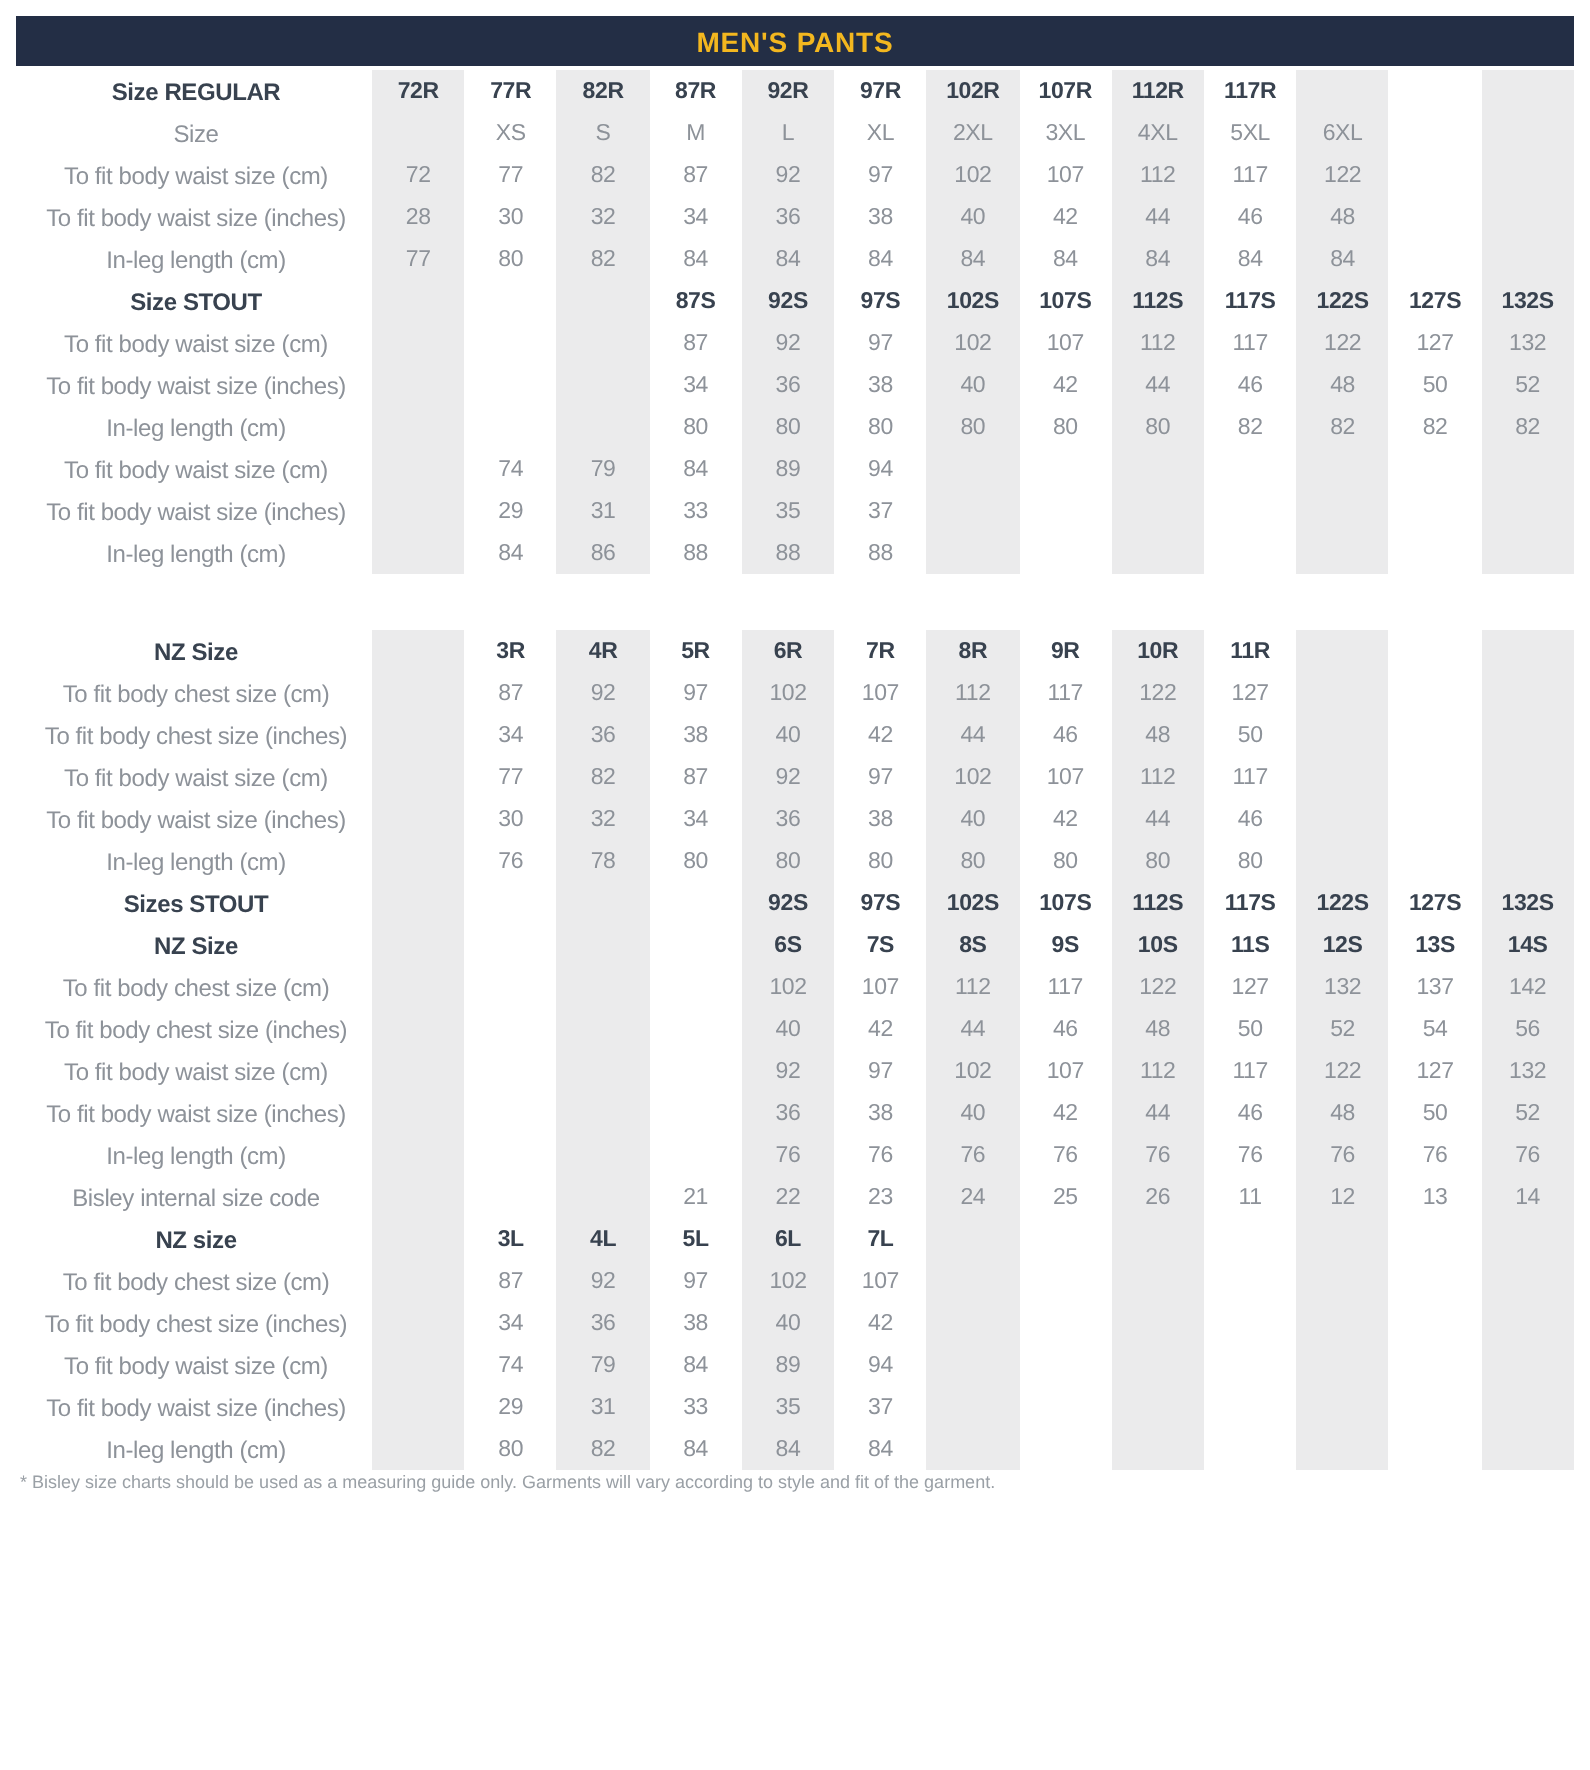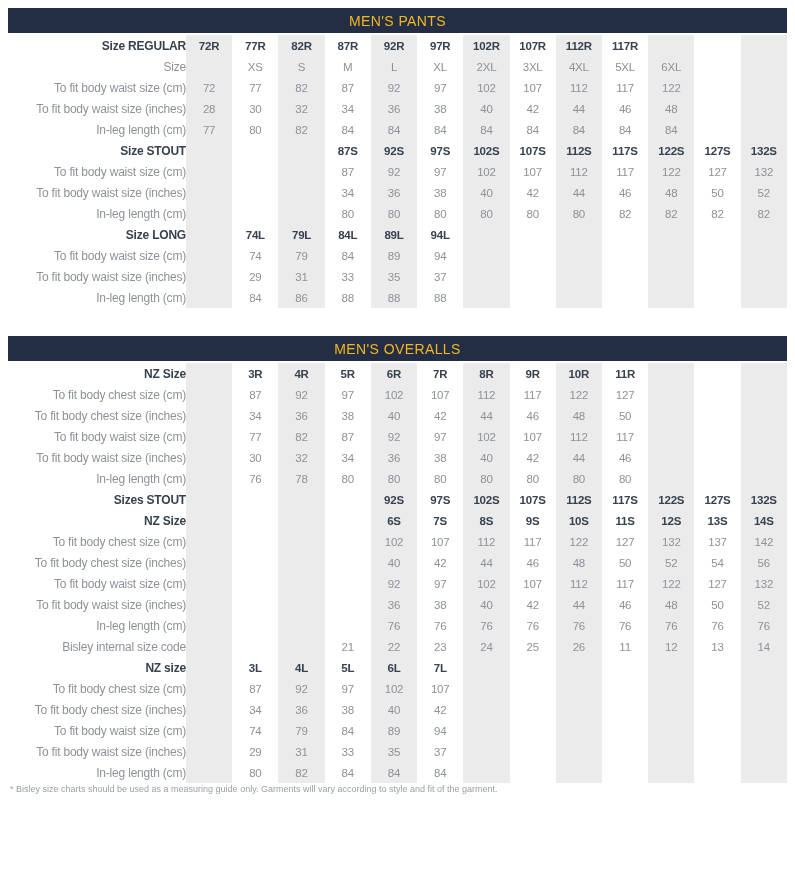--- a/index.html
+++ b/index.html
@@ -1,25 +1,25 @@
 <!DOCTYPE html>
 <html style="--navy: #232e45; --yellow: #f3b71f; --stripe: #ebebec; --heading_text: #38424f; --body_text: #8d9299; --footnote_text: #9aa0a6;"><head>
 <meta charset="utf-8">
 <style>
   html,body{margin:0;padding:0;background:#ffffff;}
   body{width:795px;height:885px;font-family:"Liberation Sans",sans-serif;}
   .page{padding:8px 8px 0 8px;}
   .title-bar{height:25px;background:var(--navy,#232e45);display:flex;align-items:center;justify-content:center;}
-  .title-text{color:var(--yellow,#f3b71f);font-weight:normal;font-size:14px;letter-spacing:.4px;}
+  .title-text{color:var(--yellow,#f3b71f);font-weight:bold;font-size:14px;letter-spacing:.4px;}
   table.size-table{border-collapse:collapse;table-layout:fixed;width:779px;margin-top:2px;}
   table.size-table td{height:21px;padding:0;font-size:11.5px;letter-spacing:-.2px;text-align:center;
     color:var(--body_text,#8d9299);white-space:nowrap;overflow:hidden;}
   
   table.size-table td:nth-child(even){background:var(--stripe,#ebebec);}
-  table.size-table td.label{text-align:right;font-size:12px;padding-left:2px;margin-left:16px;}
+  table.size-table td.label{text-align:center;font-size:12px;padding-left:2px;margin-left:16px;}
   tr.header-row td{color:var(--heading_text,#38424f);font-weight:bold;}
   section.table-section{margin:0;}
   section.second{margin-top:28px;}
   .footnote{font-size:9px;color:var(--footnote_text,#9aa0a6);margin:1px 0 0 2px;letter-spacing:0;}
   .col-label{width:178px;}
 </style>
 </head>
 <body>
 
 <div class="page">
@@ -183,36 +183,20 @@
             <td>80</td>
             <td>80</td>
             <td>80</td>
             <td>80</td>
             <td>80</td>
             <td>82</td>
             <td>82</td>
             <td>82</td>
             <td>82</td>
           </tr>
-          <tr class="header-row">
-            <td class="label">Size LONG</td>
-            <td></td>
-            <td>74L</td>
-            <td>79L</td>
-            <td>84L</td>
-            <td>89L</td>
-            <td>94L</td>
-            <td></td>
-            <td></td>
-            <td></td>
-            <td></td>
-            <td></td>
-            <td></td>
-            <td></td>
-          </tr>
           <tr class="data-row">
             <td class="label">To fit body waist size (cm)</td>
             <td></td>
             <td>74</td>
             <td>79</td>
             <td>84</td>
             <td>89</td>
             <td>94</td>
             <td></td>
             <td></td>
@@ -252,23 +236,20 @@
             <td></td>
             <td></td>
             <td></td>
             <td></td>
           </tr>
         </tbody>
     </table>
   </section>
 
   <section class="table-section second">
-    <div class="title-bar">
-      <span class="title-text">MEN'S OVERALLS</span>
-    </div>
     <table class="size-table">
       <colgroup>
           <col class="col-label">
           <col>
           <col>
           <col>
           <col>
           <col>
           <col>
           <col>

